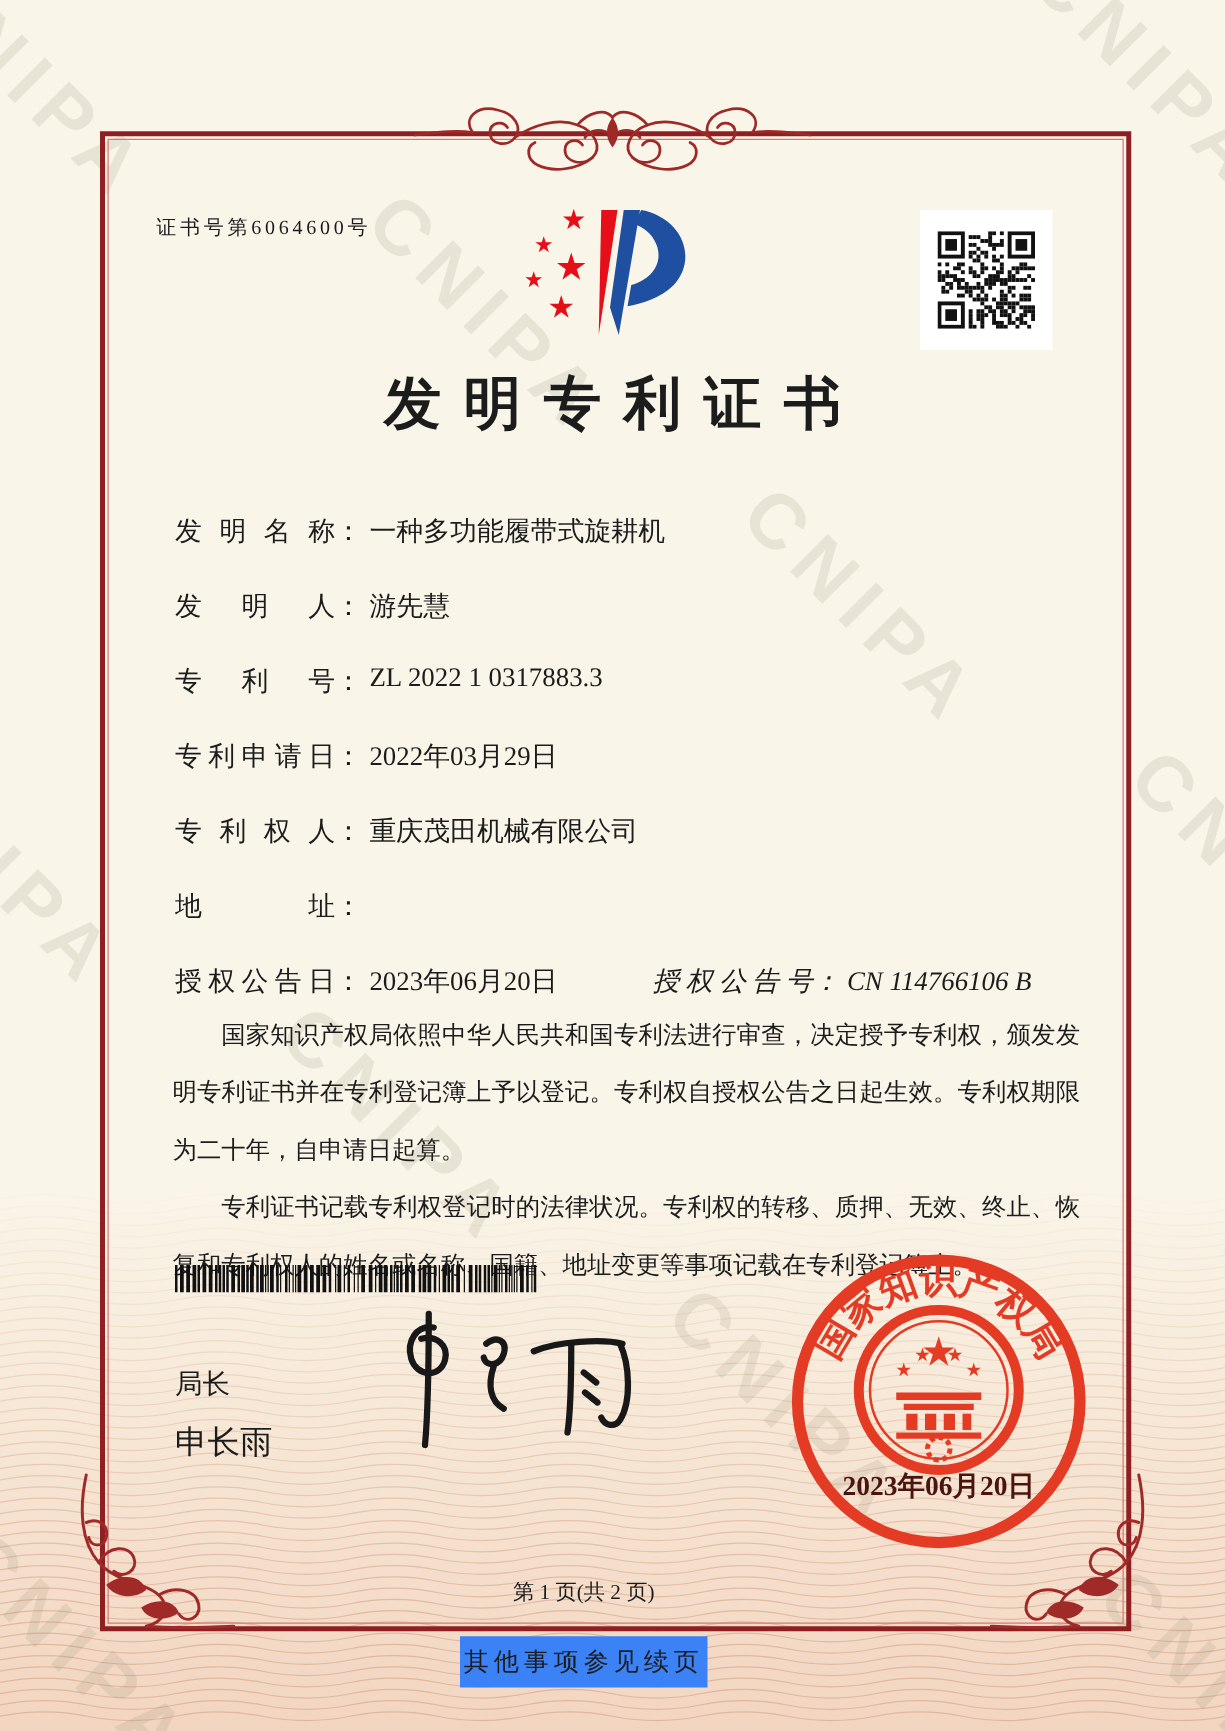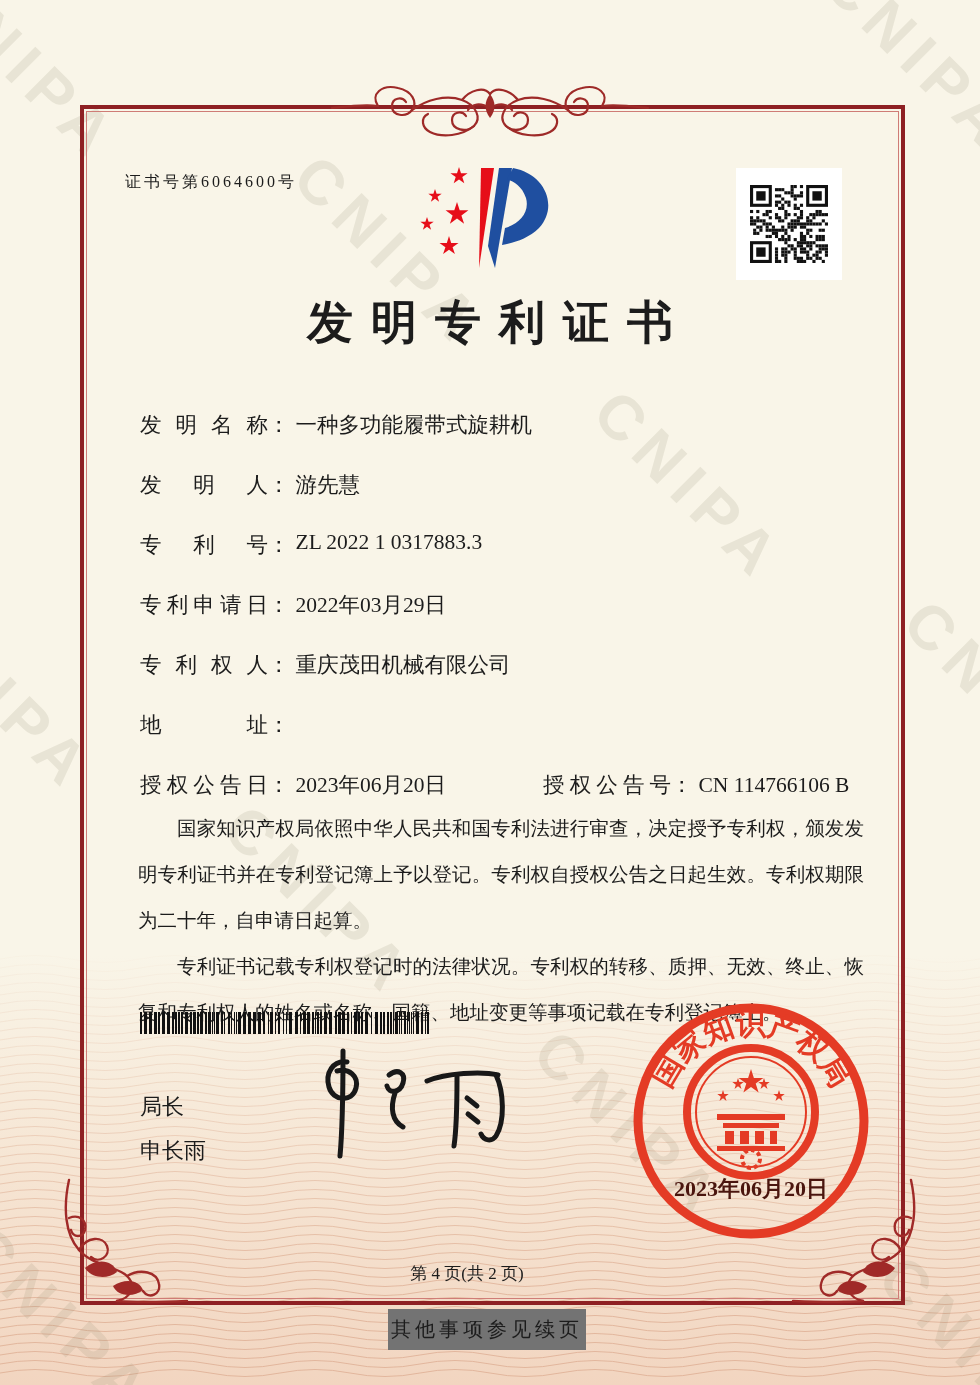--- a/index.html
+++ b/index.html
@@ -38,41 +38,41 @@
           display:flex;align-items:center;justify-content:center;}
   .title{
     position:absolute;left:0;top:292px;width:980px;text-align:center;
     font-family:"Liberation Sans","DejaVu Sans",sans-serif;
     font-size:46px;font-weight:bold;letter-spacing:18px;padding-left:18px;box-sizing:border-box;
   }
   
   .fields{position:absolute;left:140px;top:410px;width:740px;font-size:21.5px;}
   .frow{display:flex;align-items:flex-start;margin-bottom:34px;height:26px;white-space:nowrap;}
   .fgroup{display:flex;align-items:baseline;}
-  .fgroup.second{margin-left:97px;}
+  .fgroup.second{margin-left:76px;font-style:italic;}
   .flabel{display:inline-block;width:128px;text-align:justify;text-align-last:justify;}
   .fcolon{margin:0 2px 0 0;}
   .fvalue{margin-left:4px;}
   
   .paras{position:absolute;left:138px;top:806px;width:726px;font-size:19.5px;line-height:46px;}
   .paras p{margin:0;text-indent:2em;text-align:justify;}
   
   #barcode{position:absolute;left:140px;top:1012px;}
   .role-label{position:absolute;left:140px;top:1092px;font-size:22px;
     font-family:"Liberation Sans","DejaVu Sans",sans-serif;font-weight:400;}
-  .signer-name{position:absolute;left:140px;top:1136px;font-size:22px;
+  .signer-name{position:absolute;left:140px;top:1136px;font-size:26px;
     font-family:Liberation Sans, sans-serif;font-weight:500;}
   .signature-svg{position:absolute;left:285px;top:1046px;}
   
   .seal{position:absolute;left:630px;top:1000px;}
   
   .page-info{position:absolute;left:467px;top:1262px;transform:translateX(-50%);font-size:17px;}
   .cont-note{
-    position:absolute;left:487px;top:1309px;transform:translateX(-50%);
-    background:#737373;padding:7px 3px;font-size:20px;letter-spacing:4px;white-space:nowrap;
+    position:absolute;left:467px;top:1309px;transform:translateX(-50%);
+    background:#3b82f6;padding:7px 3px;font-size:20px;letter-spacing:4px;white-space:nowrap;
   }
 </style>
 </head>
 <body>
 
 <div class="page">
 
   <div class="waves-gradient"></div>
   <svg id="waves" width="980" height="430">
       <path d="M0,4 q35,-7 70,0 t70,0 t70,0 t70,0 t70,0 t70,0 t70,0 t70,0 t70,0 t70,0 t70,0 t70,0 t70,0 t70,0" fill="none" stroke="#dcab90" stroke-width="1" stroke-opacity="0.04"></path>
@@ -587,16 +587,16 @@
         <rect x="-11" y="19" width="9" height="13"></rect>
         <rect x="4" y="19" width="9" height="13"></rect>
         <rect x="19" y="19" width="7" height="13"></rect>
         <rect x="-34" y="34" width="68" height="5"></rect>
       </g>
       <circle cy="47" r="9" fill="none" stroke="#e43b25" stroke-width="4" stroke-dasharray="4 3"></circle>
     </g>
     <text x="121" y="196" text-anchor="middle" font-size="22" font-weight="bold" fill="#4a150e" font-family="Liberation Serif, DejaVu Serif, serif">2023年06月20日</text>
   </svg>
 
-  <div class="page-info">第 4 页(共 2 页)</div>
+  <div class="page-info">第 1 页(共 2 页)</div>
   <div class="cont-note">其他事项参见续页</div>
 
 </div>
 
 </body></html>

